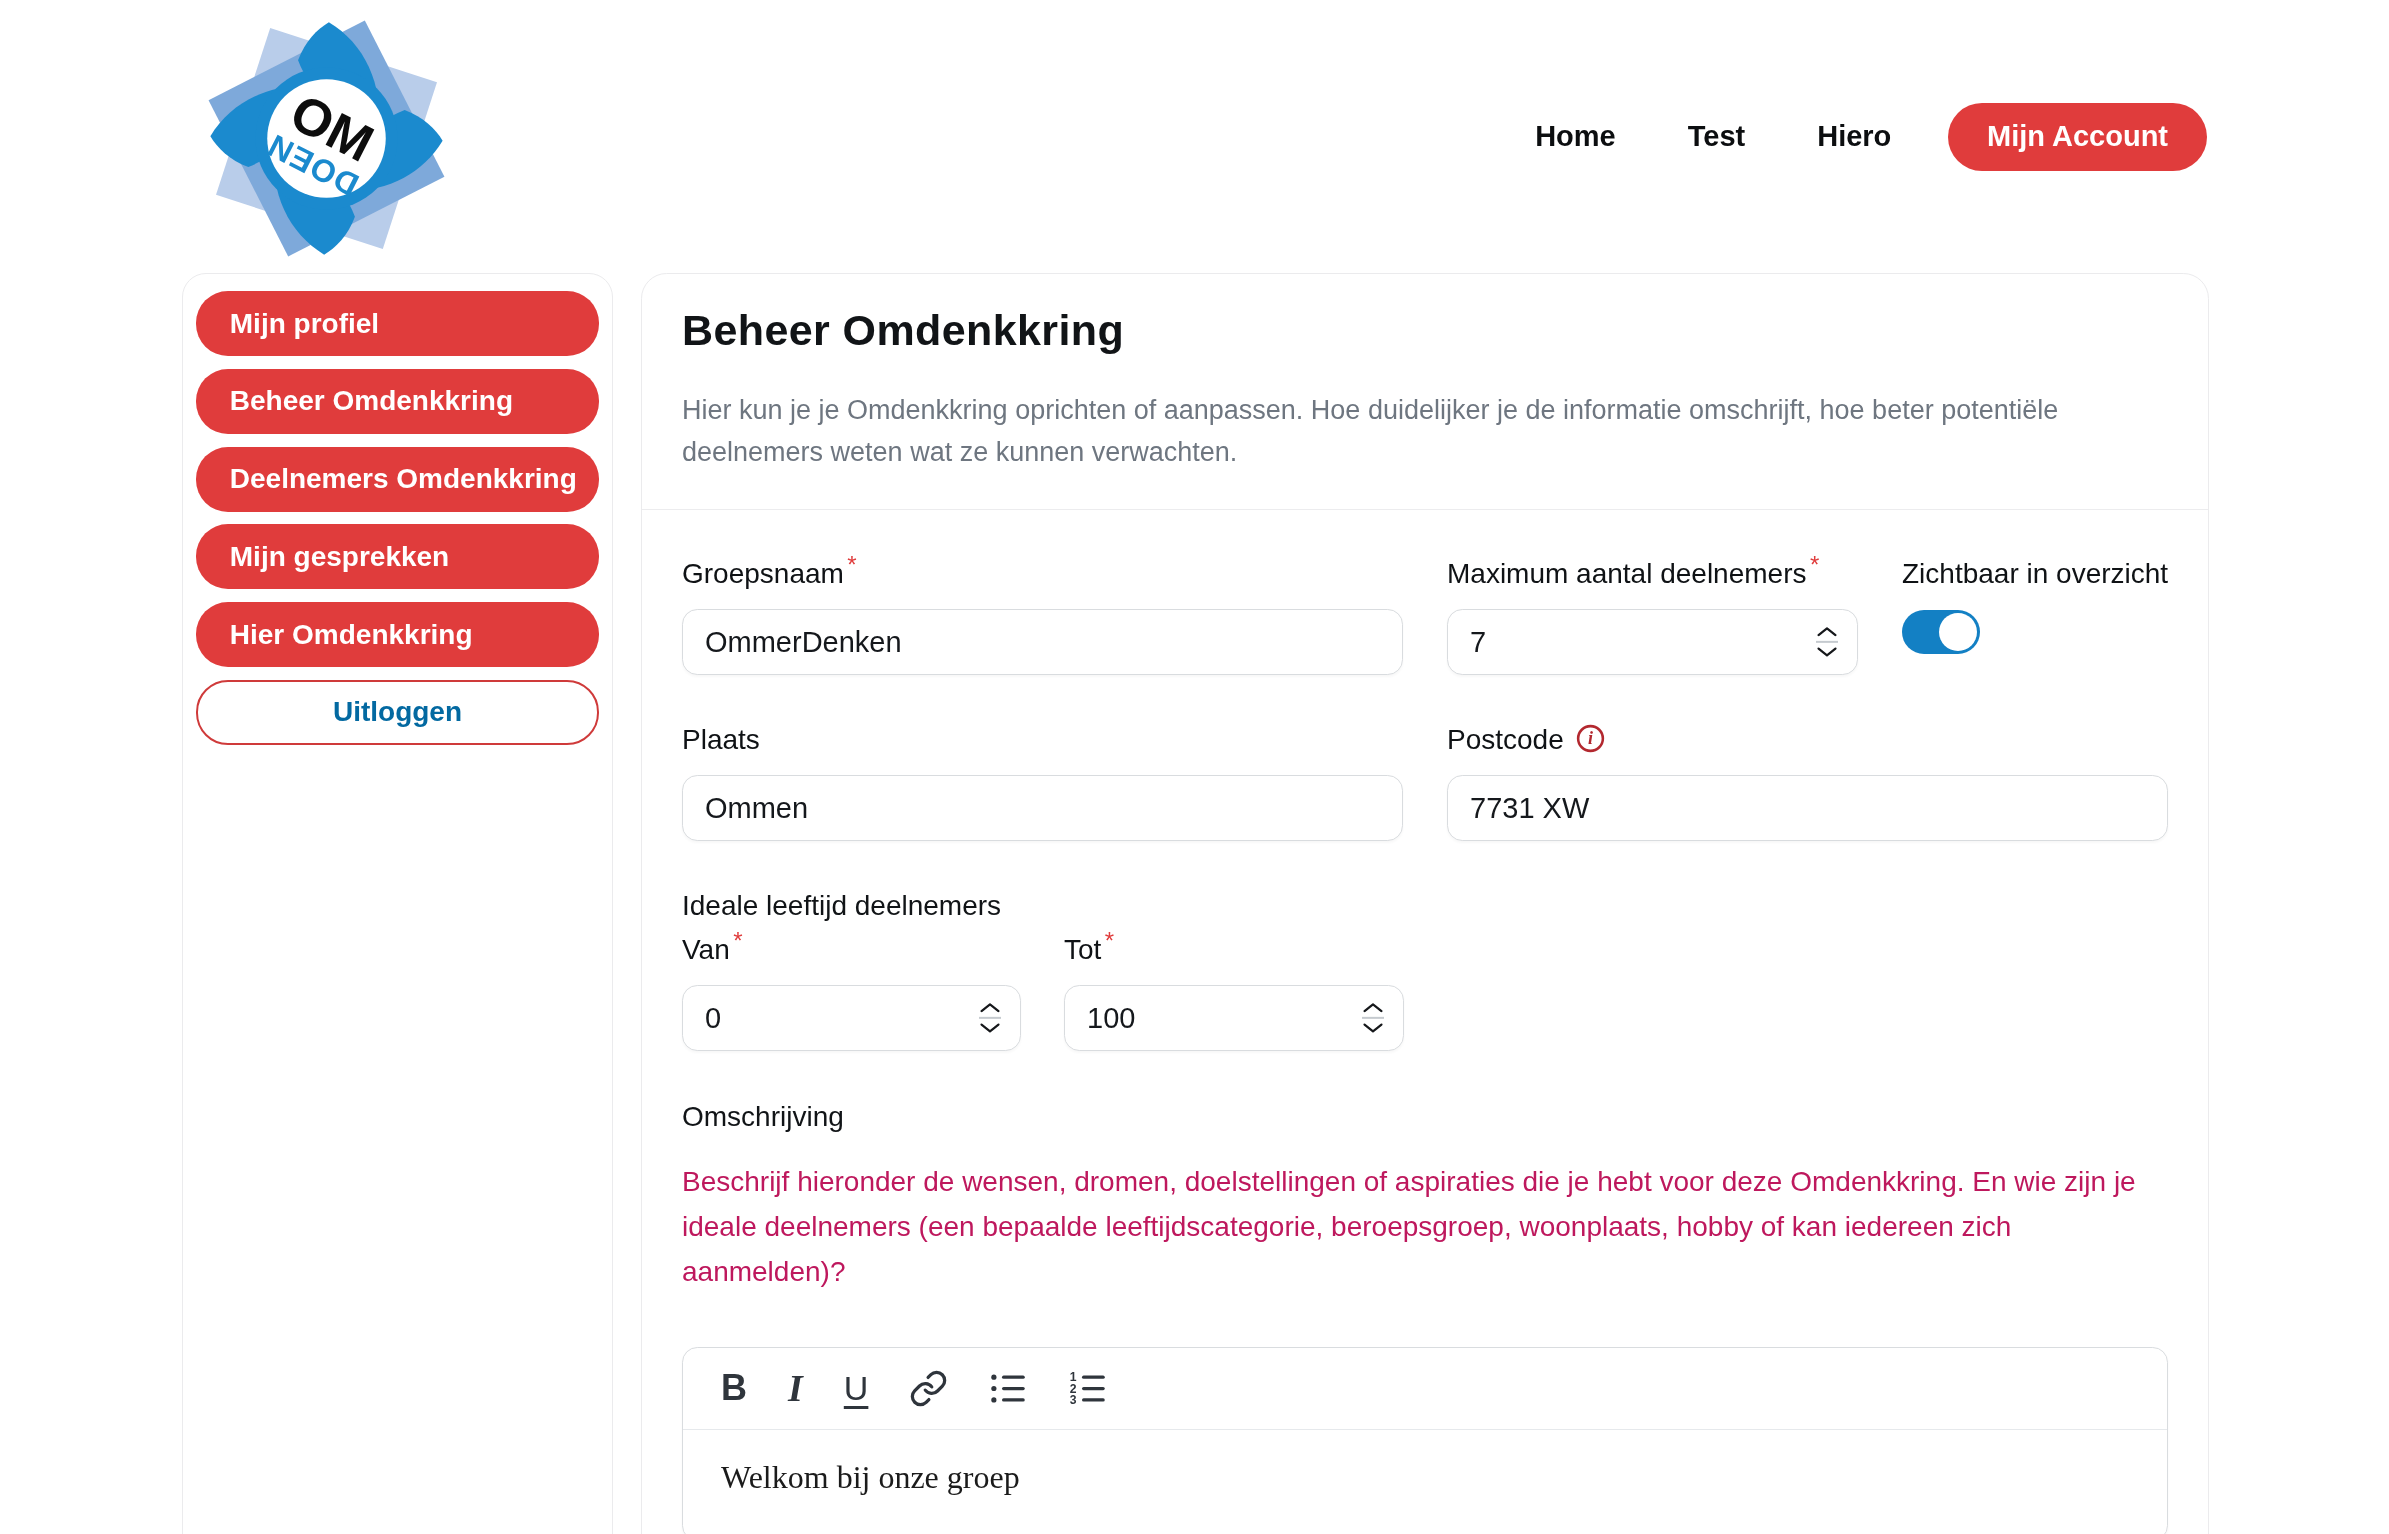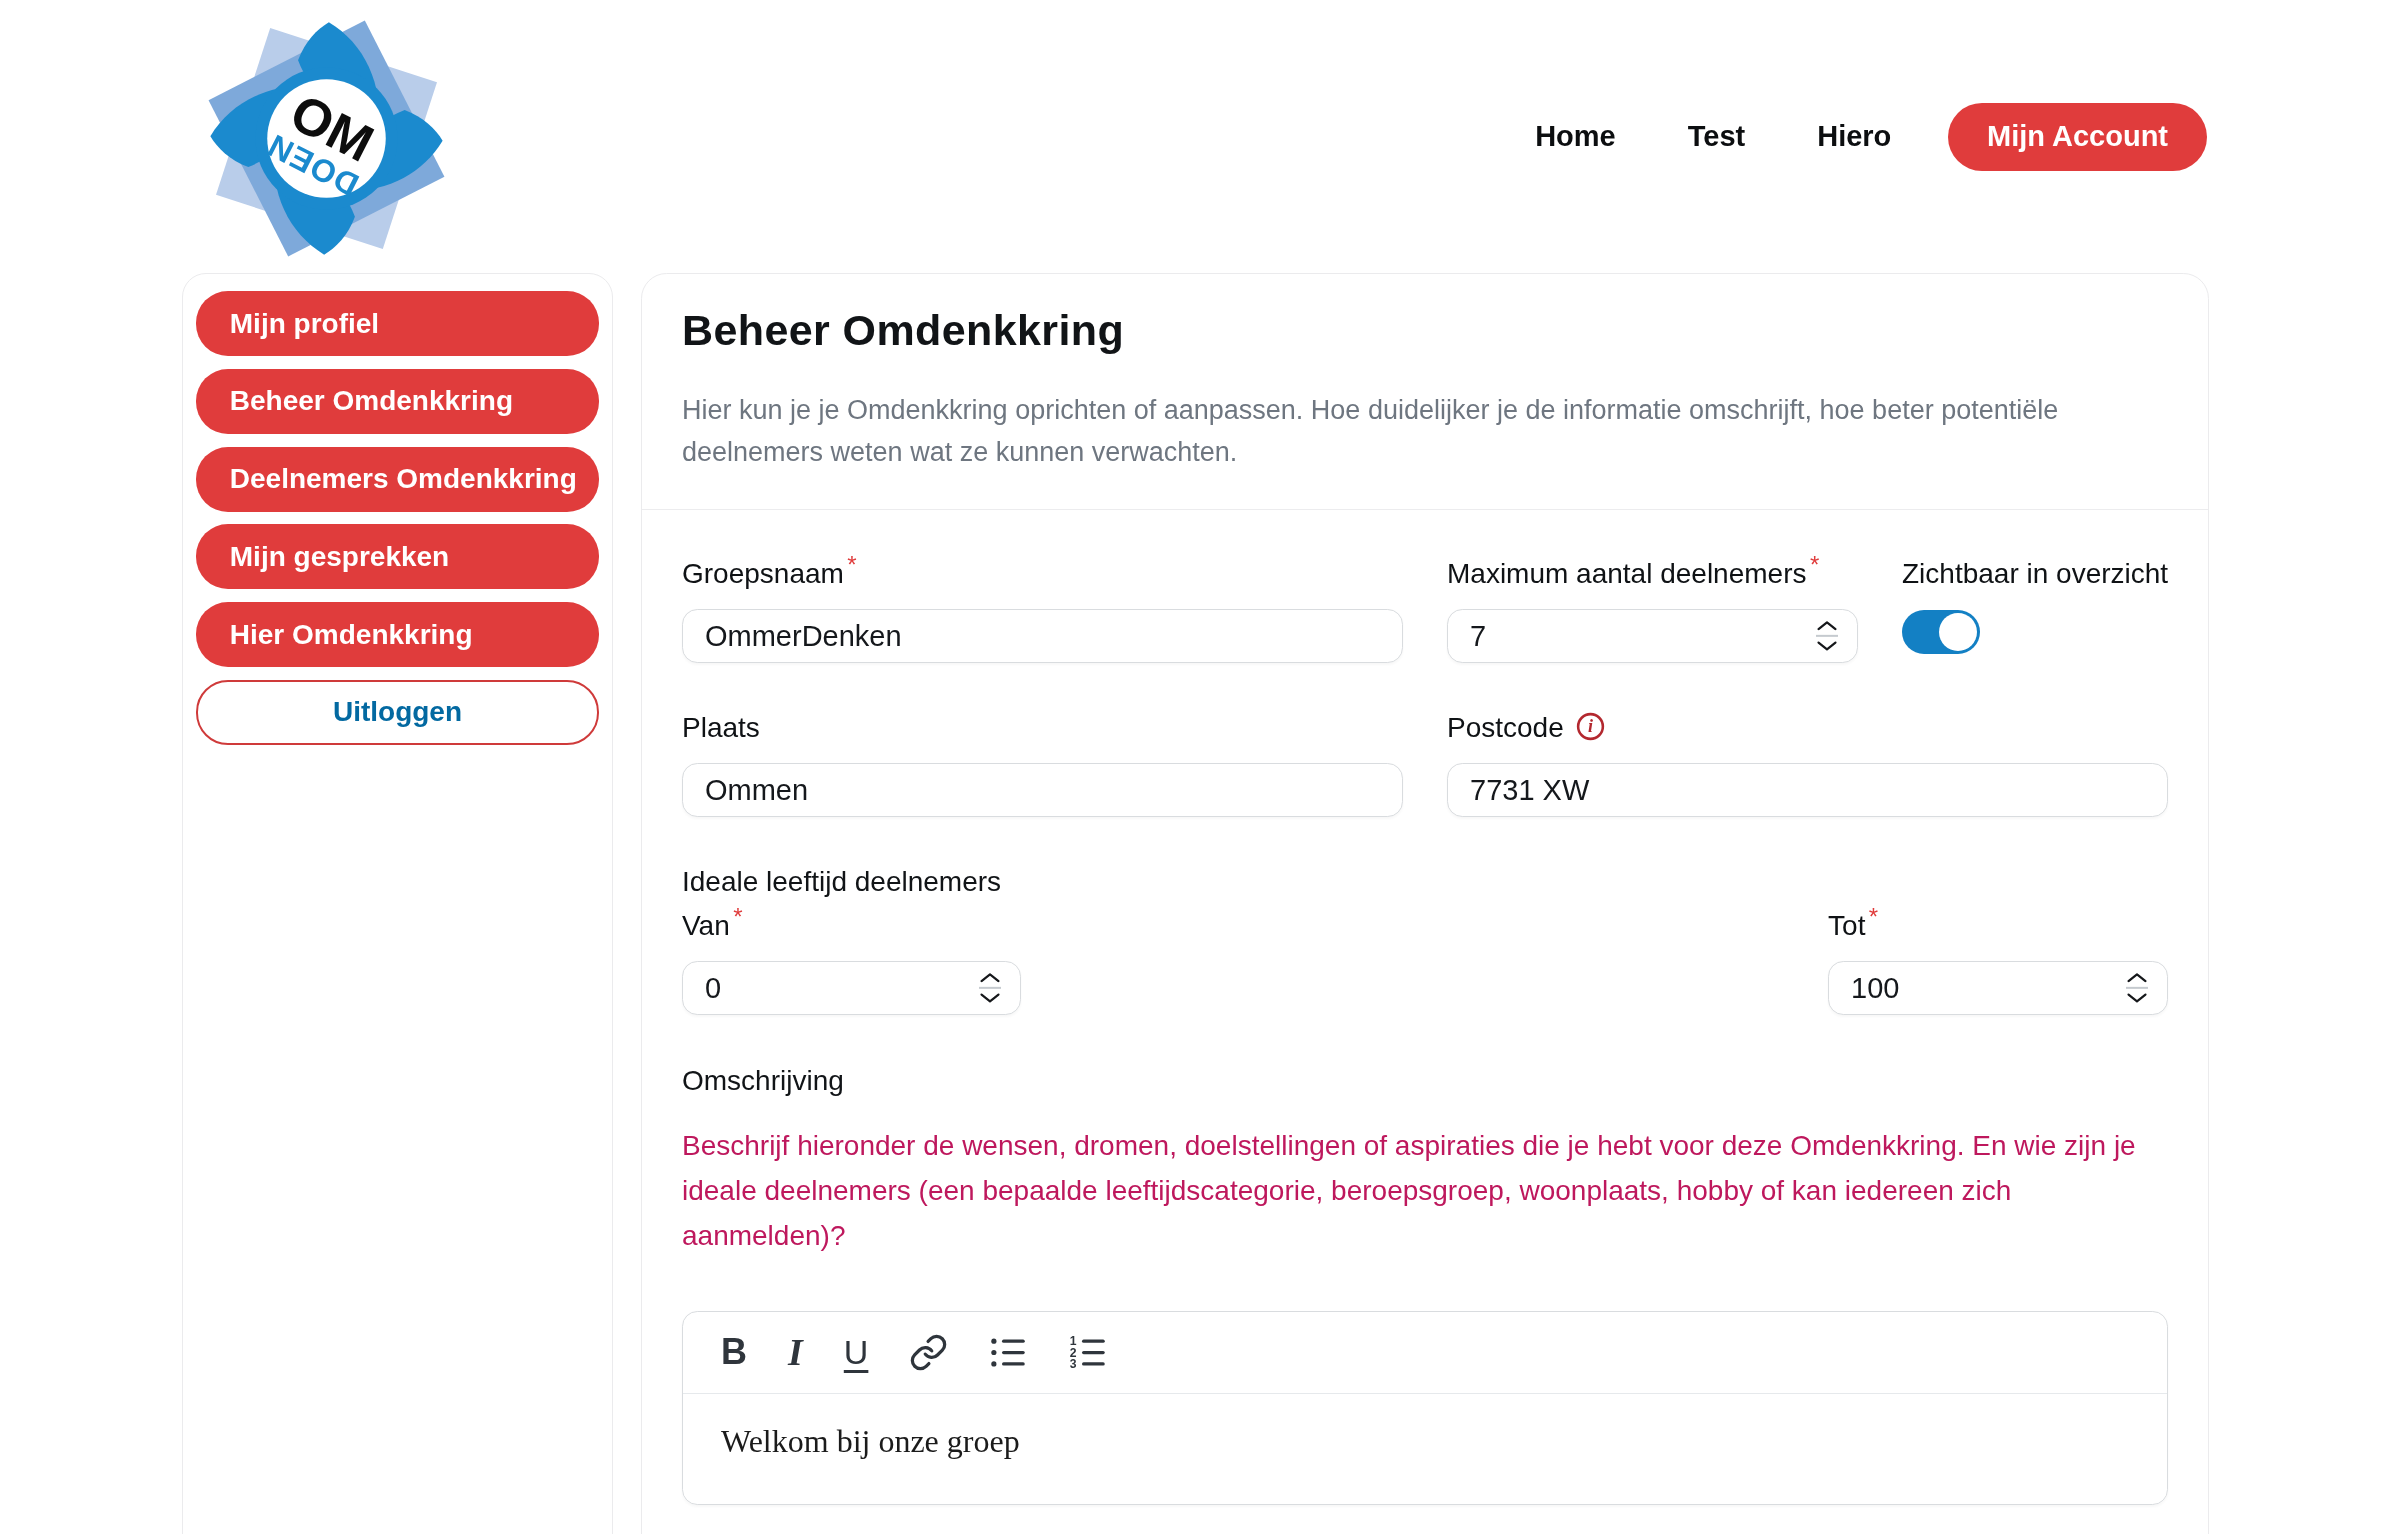--- a/index.html
+++ b/index.html
@@ -37,27 +37,27 @@
     display:flex;align-items:center;padding:0 34px;cursor:pointer;white-space:nowrap;
   }
   .pill.outline{background:#fff;border:2.6px solid #cf3a3a;color:#0369a1;justify-content:center;padding:0;}
   
   .main-card{flex:1;height:1339px;border-radius:25.6px;}
   .panel-header{padding:32px 40px 36px;border-bottom:1.7px solid #ececee;}
   .panel-header h1{margin:0;font-size:43px;font-weight:800;letter-spacing:0.4px;}
   .intro{margin:34px 0 0;font-size:27px;line-height:42px;color:var(--gray);max-width:1450px;}
   .form{padding:48px 40px 0;}
   .row{display:flex;gap:44px;}
-  .row3{gap:43px;justify-content:space-between;}
+  .row3{gap:43px;}
   .field label{display:flex;align-items:flex-start;font-size:28px;color:#0f1215;margin-bottom:19px;white-space:nowrap;}
   .req{color:var(--red);font-size:24px;margin-left:3.4px;position:relative;top:-6.8px;}
   .label-row{display:flex;align-items:center;gap:12px;}
   .label-row .icn{display:flex;margin-bottom:0;}
   input.text{
-    width:100%;height:54px;border:1.7px solid var(--input-border);border-radius:15.3px;font-size:29px;
+    width:100%;height:66px;border:1.7px solid var(--input-border);border-radius:15.3px;font-size:29px;
     padding:17px 22px;font-family:inherit;color:#15181c;background:#fff;box-shadow:0 1.7px 2.6px rgba(0,0,0,.03);outline:none;
   }
   .w845{width:721px;flex:0 0 auto;}
   .w482{width:411px;flex:0 0 auto;}
   .w398{width:339px;flex:0 0 auto;}
   .w399{width:340px;flex:0 0 auto;}
   .grow{flex:1;min-width:0;}
   .num-wrap{position:relative;}
   .num-wrap input{padding-right:77px;}
   .stepper{position:absolute;right:20.5px;top:50%;transform:translateY(-50%);display:flex;flex-direction:column;align-items:center;gap:4.3px;cursor:pointer;}

